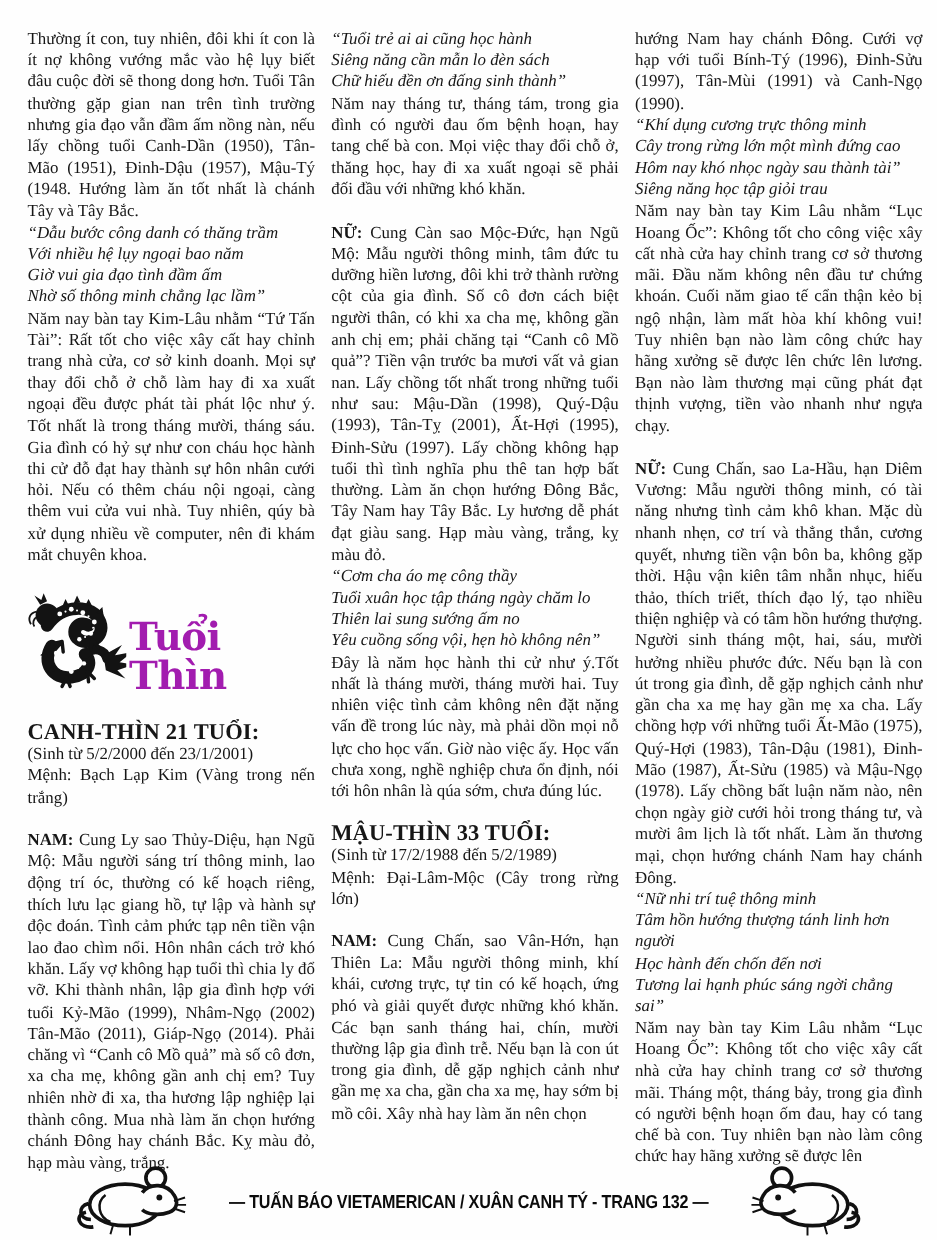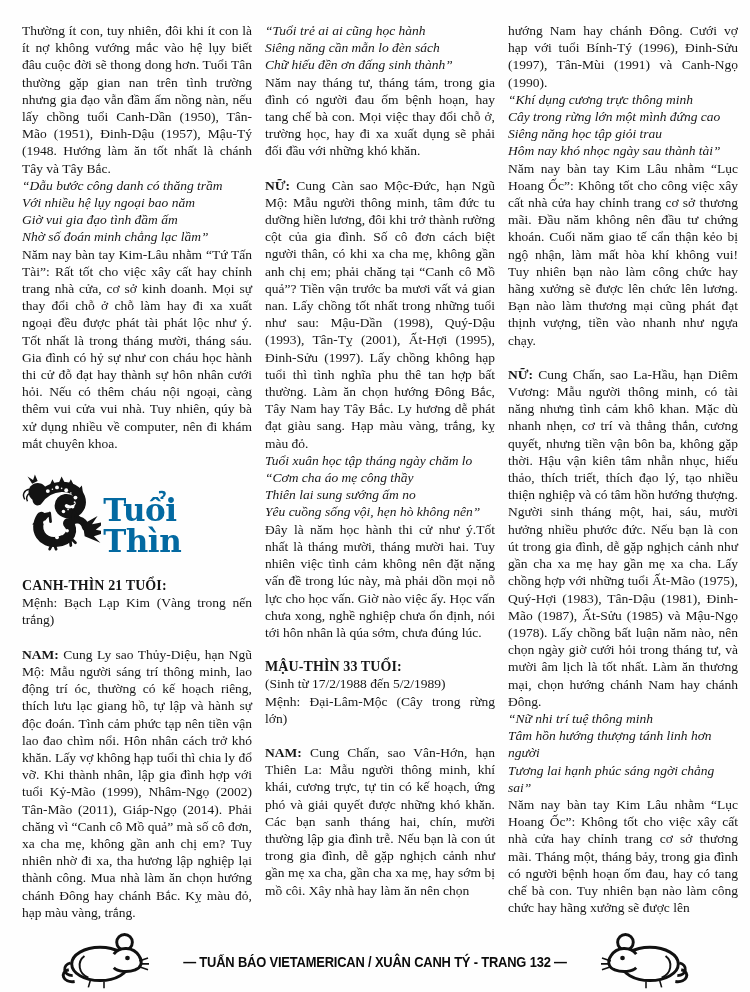--- a/index.html
+++ b/index.html
@@ -11,30 +11,30 @@
   }
   .columns {
     position:absolute; top:22px; left:22px;
     display:flex; gap:13px;
   }
   .col { width:230px; flex:0 0 auto; font-size:13.5px; line-height:17.2px; }
   .para { text-align:justify; }
   .poem { font-style:italic; text-align:left; }
   .poem .poem-line { white-space:normal; }
   .gap { margin-top:17px; }
-  .heading { font-weight:bold; font-size:14px; letter-spacing:.1px; }
+  .heading { font-weight:bold; font-size:18px; letter-spacing:.1px; }
   .plain-line { text-align:left; }
   .lead { font-weight:bold; }
   .dragon-row {
     display:flex; align-items:flex-end; margin:17px 0 16px 0; height:92px;
   }
   .zodiac-title {
     font-family:"DejaVu Serif", serif; font-weight:bold;
     font-size:31px; line-height:1; margin-left:2px; margin-bottom:4px;
-    letter-spacing:-0.5px; color:#0369a1;
+    letter-spacing:-0.5px; color:#a21caf;
   }
   .footer {
     position:absolute; top:928px; left:0; width:750px;
     display:flex; justify-content:center; align-items:center; gap:3px;
   }
   .footer-text {
     font-family:"Liberation Sans", sans-serif; font-weight:bold;
     font-size:15px; white-space:nowrap; transform:scaleX(0.86);
     letter-spacing:-0.2px; color:#0b0b0b;
   }
@@ -46,21 +46,21 @@
 <div class="page">
 
   <div class="columns">
 
     <div class="col">
       <p class="para">Thường ít con, tuy nhiên, đôi khi ít con là ít nợ không vướng mắc vào hệ lụy biết đâu cuộc đời sẽ thong dong hơn. Tuổi Tân thường gặp gian nan trên tình trường nhưng gia đạo vẫn đầm ấm nồng nàn, nếu lấy chồng tuổi Canh-Dần (1950), Tân-Mão (1951), Đinh-Dậu (1957), Mậu-Tý (1948. Hướng làm ăn tốt nhất là chánh Tây và Tây Bắc.</p>
       <div class="poem">
           <div class="poem-line">“Dẫu bước công danh có thăng trầm</div>
           <div class="poem-line">Với nhiều hệ lụy ngoại bao năm</div>
           <div class="poem-line">Giờ vui gia đạo tình đầm ấm</div>
-          <div class="poem-line">Nhờ số đoán minh chẳng lạc lầm”</div>
+          <div class="poem-line">Nhờ số thông minh chẳng lạc lầm”</div>
         </div>
       <p class="para">Năm nay bàn tay Kim-Lâu nhằm “Tứ Tấn Tài”: Rất tốt cho việc xây cất hay chỉnh trang nhà cửa, cơ sở kinh doanh. Mọi sự thay đổi chỗ ở chỗ làm hay đi xa xuất ngoại đều được phát tài phát lộc như ý. Tốt nhất là trong tháng mười, tháng sáu. Gia đình có hỷ sự như con cháu học hành thi cử đỗ đạt hay thành sự hôn nhân cưới hỏi. Nếu có thêm cháu nội ngoại, càng thêm vui cửa vui nhà. Tuy nhiên, qúy bà xử dụng nhiều về computer, nên đi khám mắt chuyên khoa.</p>
 
       <div class="dragon-row">
 
         <svg width="86" height="90" viewBox="0 0 86 90" aria-hidden="true">
           <g stroke="#131313" fill="none" stroke-linecap="round">
             <path d="M17,28 C30,9 57,9 63,25 C68,39 51,47 43,39 C37,32 45,23 53,28" stroke-width="11"></path>
             <path d="M21,46 C12,60 22,75 38,73 C53,71 57,60 50,53" stroke-width="11"></path>
             <path d="M50,53 C58,46 67,49 69,57" stroke-width="8"></path>
@@ -103,77 +103,79 @@
             <circle cx="50" cy="38" r="0.9"></circle>
               <circle cx="26" cy="57" r="0.9"></circle>
             <circle cx="33" cy="66" r="0.9"></circle>
               <circle cx="44" cy="65" r="0.9"></circle>
           </g>
         </svg>
         <div class="zodiac-title">Tuổi Thìn</div>
       </div>
 
       <div class="heading">CANH-THÌN 21 TUỔI:</div>
+      <div class="plain-line">(Sinh từ 5/2/2000 đến 23/1/2001)</div>
       <p class="para">Mệnh: Bạch Lạp Kim (Vàng trong nến trắng)</p>
 
       <p class="para gap">
         <span class="lead">NAM:</span>
         <span>Cung Ly sao Thủy-Diệu, hạn Ngũ Mộ: Mẫu người sáng trí thông minh, lao động trí óc, thường có kế hoạch riêng, thích lưu lạc giang hồ, tự lập và hành sự độc đoán. Tình cảm phức tạp nên tiền vận lao đao chìm nổi. Hôn nhân cách trở khó khăn. Lấy vợ không hạp tuổi thì chia ly đổ vỡ. Khi thành nhân, lập gia đình hợp với tuổi Kỷ-Mão (1999), Nhâm-Ngọ (2002) Tân-Mão (2011), Giáp-Ngọ (2014). Phải chăng vì “Canh cô Mồ quả” mà số cô đơn, xa cha mẹ, không gần anh chị em? Tuy nhiên nhờ đi xa, tha hương lập nghiệp lại thành công. Mua nhà làm ăn chọn hướng chánh Đông hay chánh Bắc. Kỵ màu đỏ, hạp màu vàng, trắng.</span>
       </p>
     </div>
 
     <div class="col">
       <div class="poem">
           <div class="poem-line">“Tuổi trẻ ai ai cũng học hành</div>
           <div class="poem-line">Siêng năng cần mẫn lo đèn sách</div>
           <div class="poem-line">Chữ hiếu đền ơn đấng sinh thành”</div>
         </div>
-      <p class="para">Năm nay tháng tư, tháng tám, trong gia đình có người đau ốm bệnh hoạn, hay tang chế bà con. Mọi việc thay đổi chỗ ở, trường học, hay đi xa xuất dụng sẽ phải đối đầu với những khó khăn.</p>
+      <p class="para">Năm nay tháng tư, tháng tám, trong gia đình có người đau ốm bệnh hoạn, hay tang chế bà con. Mọi việc thay đổi chỗ ở, thăng học, hay đi xa xuất ngoại sẽ phải đối đầu với những khó khăn.</p>
 
       <p class="para gap">
         <span class="lead">NỮ:</span>
         <span>Cung Càn sao Mộc-Đức, hạn Ngũ Mộ: Mẫu người thông minh, tâm đức tu dưỡng hiền lương, đôi khi trở thành rường cột của gia đình. Số cô đơn cách biệt người thân, có khi xa cha mẹ, không gần anh chị em; phải chăng tại “Canh cô Mồ quả”? Tiền vận trước ba mươi vất vả gian nan. Lấy chồng tốt nhất trong những tuổi như sau: Mậu-Dần (1998), Quý-Dậu (1993), Tân-Tỵ (2001), Ất-Hợi (1995), Đinh-Sửu (1997).  Lấy chồng không hạp tuổi thì tình nghĩa phu thê tan hợp bất thường. Làm ăn chọn hướng Đông Bắc, Tây Nam hay Tây Bắc. Ly hương dễ phát đạt giàu sang. Hạp màu vàng, trắng, kỵ màu đỏ.</span>
       </p>
 
       <div class="poem">
+          <div class="poem-line">“Cơm cha áo mẹ công thầy</div>
           <div class="poem-line">Tuổi xuân học tập tháng ngày chăm lo</div>
-          <div class="poem-line">“Cơm cha áo mẹ công thầy</div>
           <div class="poem-line">Thiên lai sung sướng ấm no</div>
           <div class="poem-line">Yêu cuồng sống vội, hẹn hò không nên”</div>
         </div>
       <p class="para">Đây là năm học hành thi cử như ý.Tốt nhất là tháng mười, tháng mười hai. Tuy nhiên việc tình cảm không nên đặt nặng vấn đề trong lúc này, mà phải dồn mọi nỗ lực cho học vấn. Giờ nào việc ấy. Học vấn chưa xong, nghề nghiệp chưa ổn định, nói tới hôn nhân là qúa sớm, chưa đúng lúc.</p>
 
       <div class="heading gap">MẬU-THÌN 33 TUỔI:</div>
       <div class="plain-line">(Sinh từ 17/2/1988 đến  5/2/1989)</div>
       <p class="para">Mệnh: Đại-Lâm-Mộc (Cây trong rừng lớn)</p>
 
       <p class="para gap">
         <span class="lead">NAM:</span>
         <span>Cung Chấn, sao Vân-Hớn, hạn Thiên La: Mẫu người thông minh, khí khái, cương trực, tự tin có kế hoạch, ứng phó và giải quyết được những khó khăn. Các bạn sanh tháng hai, chín, mười thường lập gia đình trễ. Nếu bạn là con út trong gia đình, dễ gặp nghịch cảnh như gần mẹ xa cha, gần cha xa mẹ, hay sớm bị mồ côi. Xây nhà hay làm ăn nên chọn</span>
       </p>
     </div>
 
     <div class="col">
       <p class="para">hướng Nam hay chánh Đông. Cưới vợ hạp với tuổi Bính-Tý (1996), Đinh-Sửu (1997), Tân-Mùi (1991) và Canh-Ngọ (1990).</p>
       <div class="poem">
           <div class="poem-line">“Khí dụng cương trực thông minh</div>
           <div class="poem-line">Cây trong rừng lớn một mình đứng cao</div>
+          <div class="poem-line">Hôm nay khó nhọc ngày sau thành tài”</div>
           <div class="poem-line">Siêng năng học tập giỏi trau</div>
-          <div class="poem-line">Hôm nay khó nhọc ngày sau thành tài”</div>
         </div>
       <p class="para">Năm nay bàn tay Kim Lâu nhằm “Lục Hoang Ốc”: Không tốt cho công việc xây cất nhà cửa hay chỉnh trang cơ sở thương mãi. Đầu năm không nên đầu tư chứng khoán. Cuối năm giao tế cẩn thận kẻo bị ngộ nhận, làm mất hòa khí không vui! Tuy nhiên bạn nào làm công chức hay hãng xưởng sẽ được lên chức lên lương. Bạn nào làm thương mại cũng phát đạt thịnh vượng, tiền vào nhanh như ngựa chạy.</p>
 
       <p class="para gap">
         <span class="lead">NỮ:</span>
         <span>Cung Chấn, sao La-Hầu, hạn Diêm Vương: Mẫu người thông minh, có tài năng nhưng tình cảm khô khan. Mặc dù nhanh nhẹn, cơ trí và thẳng thắn, cương quyết, nhưng tiền vận bôn ba, không gặp thời. Hậu vận kiên tâm nhẫn nhục, hiếu thảo, thích triết, thích đạo lý, tạo nhiều thiện nghiệp và có tâm hồn hướng thượng. Người sinh tháng một, hai, sáu, mười hưởng nhiều phước đức. Nếu bạn là con út trong gia đình, dễ gặp nghịch cảnh như gần cha xa mẹ hay gần mẹ xa cha. Lấy chồng hợp với những tuổi Ất-Mão (1975), Quý-Hợi (1983), Tân-Dậu (1981), Đinh-Mão (1987), Ất-Sửu (1985) và Mậu-Ngọ (1978). Lấy chồng bất luận năm nào, nên chọn ngày giờ cưới hỏi trong tháng tư, và mười âm lịch là tốt nhất. Làm ăn thương mại, chọn hướng chánh Nam hay chánh Đông.</span>
       </p>
 
       <div class="poem">
           <div class="poem-line">“Nữ nhi trí tuệ thông minh</div>
           <div class="poem-line">Tâm hồn hướng thượng tánh linh hơn người</div>
+          <div class="poem-line">Học hành đến chốn đến nơi</div>
           <div class="poem-line">Tương lai hạnh phúc sáng ngời chẳng sai”</div>
         </div>
       <p class="para">Năm nay bàn tay Kim Lâu nhằm “Lục Hoang Ốc”: Không tốt cho việc xây cất nhà cửa hay chỉnh trang cơ sở thương mãi. Tháng một, tháng bảy, trong gia đình có người bệnh hoạn ốm đau, hay có tang chế bà con. Tuy nhiên bạn nào làm công chức hay hãng xưởng sẽ được lên</p>
     </div>
 
   </div>
 
   <div class="footer">
     <span class="mouse-left">
       <svg width="90" height="62" viewBox="0 0 92 62" aria-hidden="true">

